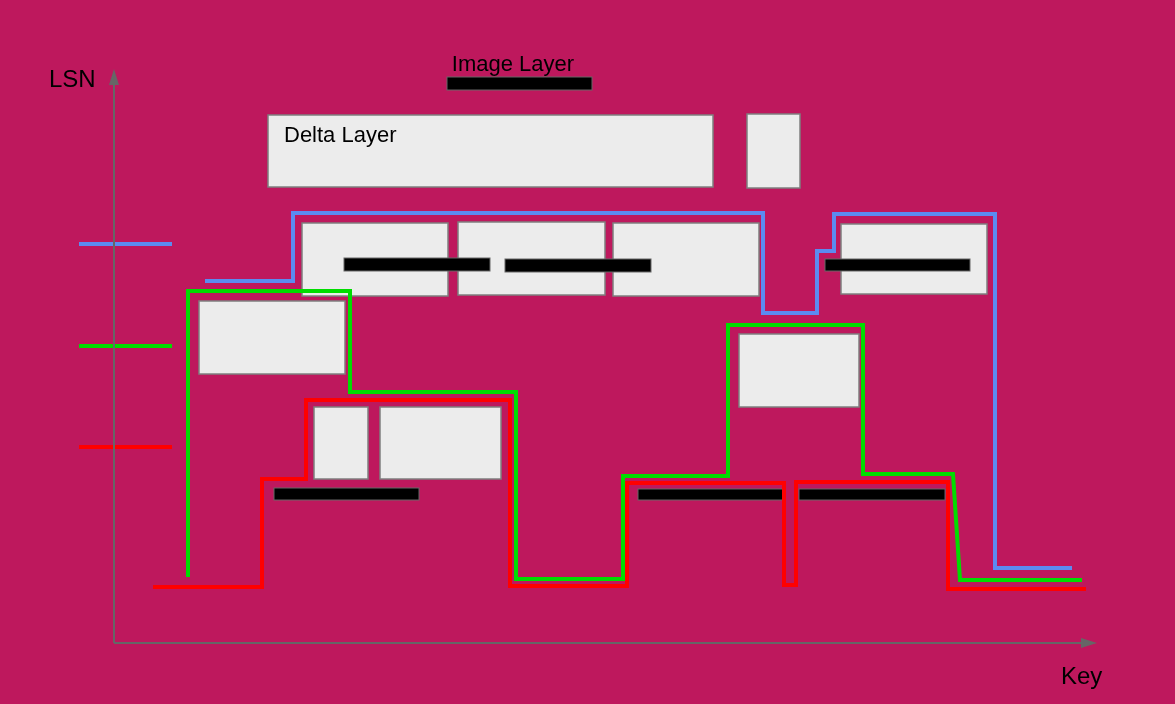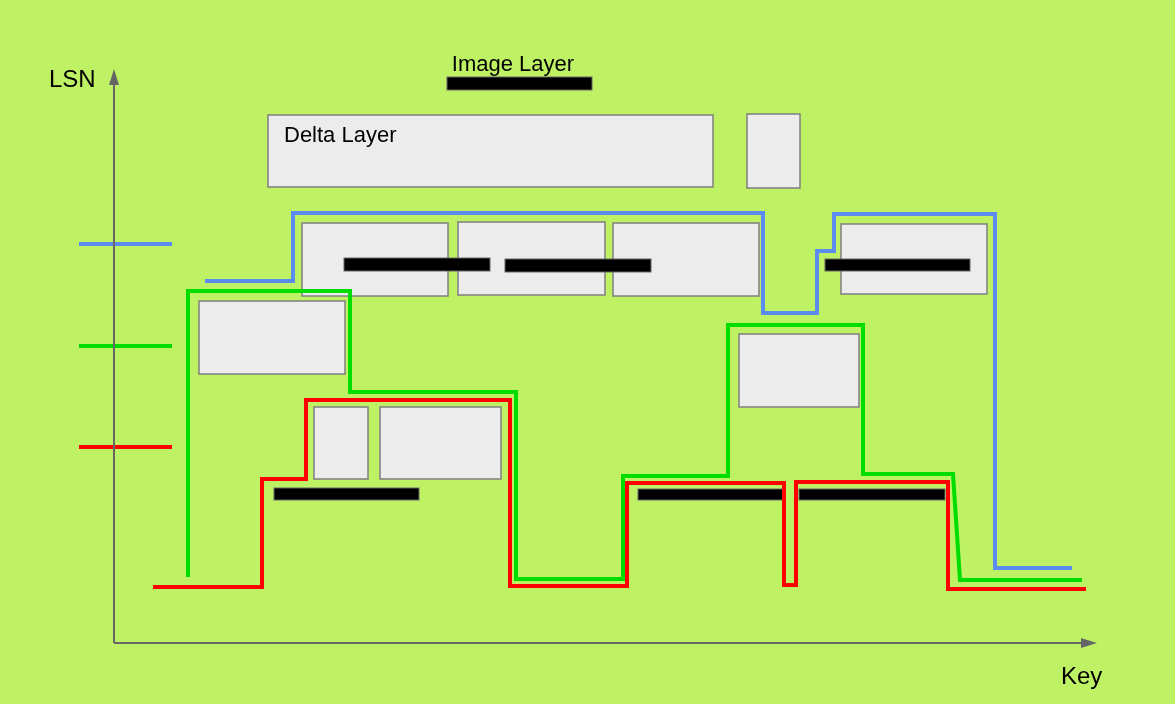--- a/index.html
+++ b/index.html
@@ -1,16 +1,16 @@
 <!DOCTYPE html>
 <html><head>
 <meta charset="utf-8">
 <style>
   html,body{margin:0;padding:0;background:#ffffff;}
-  .stage{position:relative;width:1175px;height:704px;background:#bef264;overflow:hidden;}
+  .stage{position:relative;width:1175px;height:704px;background:#be185d;overflow:hidden;}
   svg{display:block;}
   .layerbox{fill:#ececec;stroke:#7f7f7f;stroke-width:1.5;}
   .imagebar{fill:#000000;stroke:#666666;stroke-width:1;}
   .axisline{stroke:#666666;stroke-width:2;fill:none;}
   .axishead{fill:#666666;stroke:none;}
   .lsnline{fill:none;stroke-width:4;stroke-linecap:butt;stroke-linejoin:miter;}
   .tick{stroke-width:4;stroke-linecap:butt;}
   text{font-family:"Liberation Sans","DejaVu Sans",sans-serif;fill:#000000;}
   .axis-label{font-size:24px;}
   .box-label{font-size:22px;}

